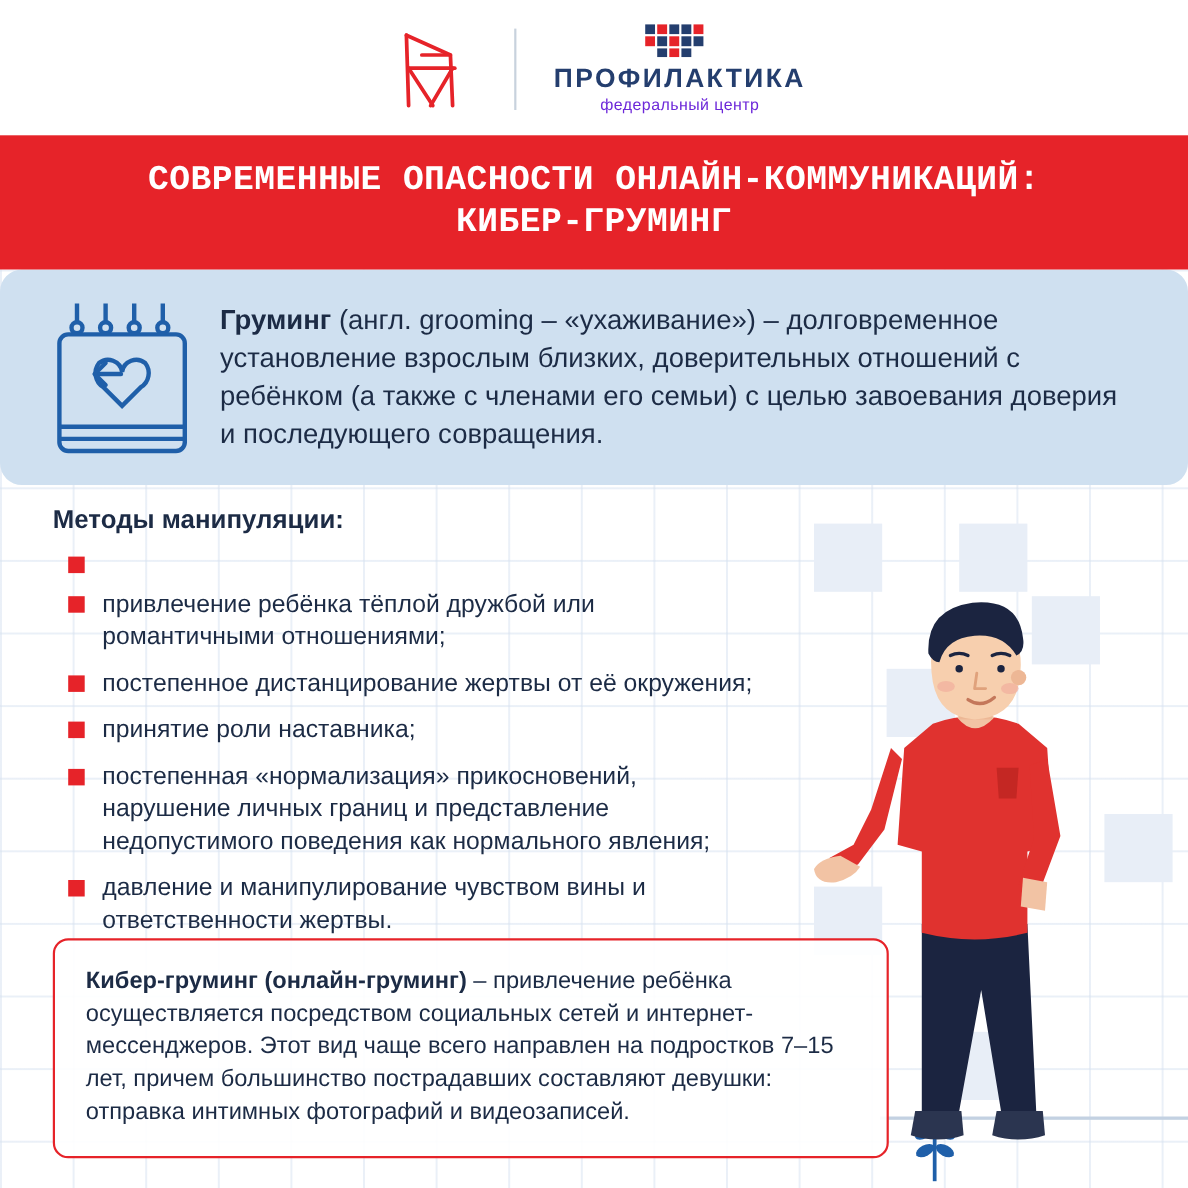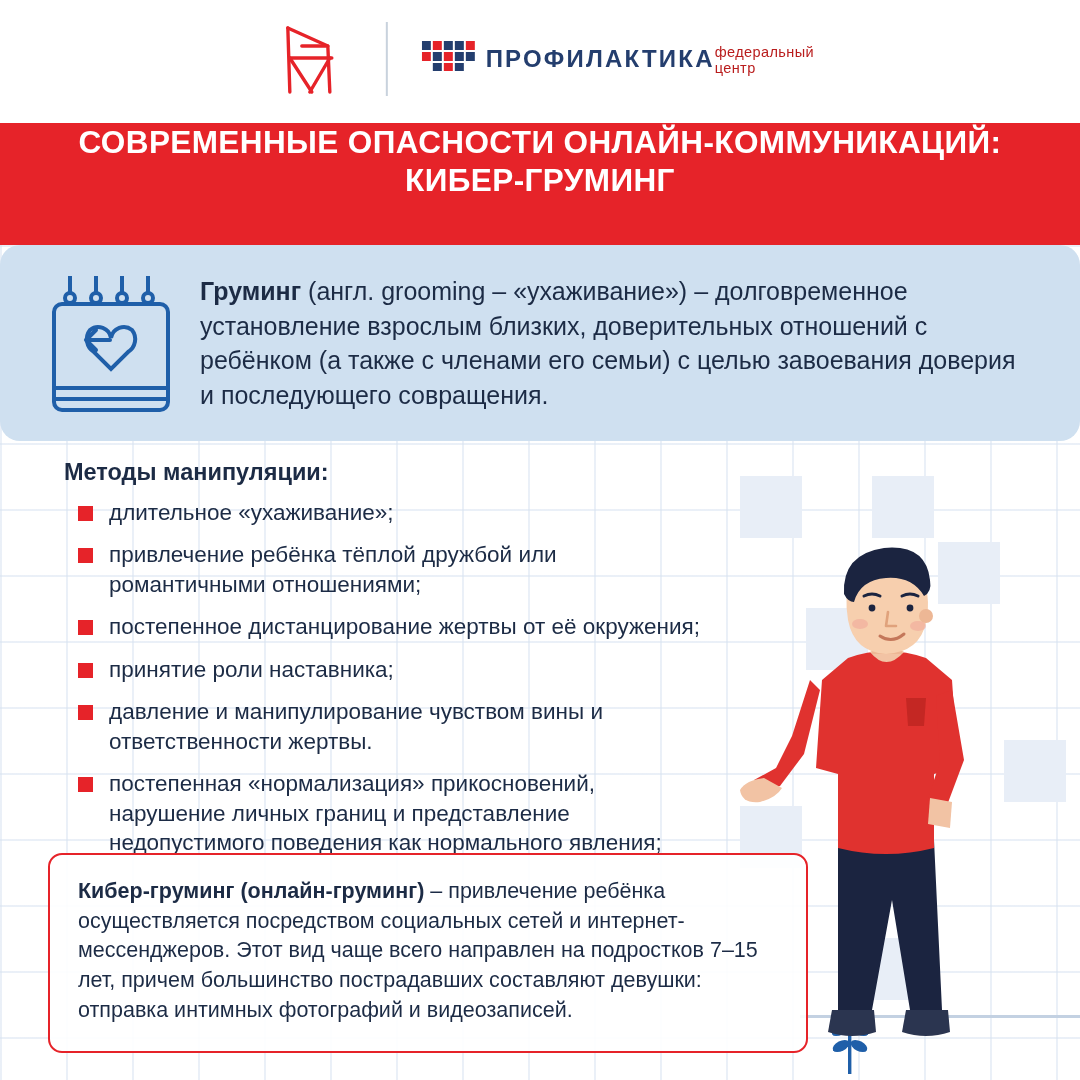--- a/index.html
+++ b/index.html
@@ -41,37 +41,38 @@
     background: #ffffff;
     z-index: 5;
   }
   .logo-inner {
     position: absolute; left: 50%; top: 22px;
     transform: translateX(-50%);
     display: flex; align-items: center; gap: 34px;
   }
   .logo-mark { width: 86px; height: 74px; }
   .logo-sep { width: 2px; height: 74px; background: #c8d2dd; }
-  .logo-right { display: flex; flex-direction: row; align-items: center; }
+  .logo-right { display: flex; flex-direction: column; align-items: center; }
   .logo-squares { width: 64px; height: 30px; margin-bottom: 6px; }
   .brand-name {
     font-size: 24px; font-weight: bold; letter-spacing: 2.2px;
     color: #243e6e;
   }
   .brand-sub {
-    font-size: 14.5px; color: #b91c1c; letter-spacing: .4px; margin-top: 2px;
+    font-size: 14.5px; color: #6d28d9; letter-spacing: .4px; margin-top: 2px;
   }
 
   
   .title-band {
     position: absolute; left: 0; top: 123px;
     width: 1080px; height: 122px;
     background: #e62329;
-    display: flex; align-items: flex-start; justify-content: center;
+    display: flex; align-items: center; justify-content: center;
     z-index: 5;
+    font-family: Liberation Mono, monospace;
   }
   .title-text {
     color: #ffffff; text-align: center;
     font-size: 31.5px; font-weight: bold;
     line-height: 1.22; letter-spacing: .4px;
     text-transform: uppercase;
     padding: 0 28px;
   }
 
   
@@ -87,21 +88,21 @@
     margin-left: 20px; margin-right: 44px;
     font-size: 25px; color: #1c2b45; line-height: 1.38;
   }
   .def-text b { font-weight: bold; }
 
   
   .methods {
     position: absolute; left: 0; top: 441px;
     width: 700px;
     z-index: 4;
-    padding: 0 0 0 64px;
+    padding: 0 0 0 48px;
   }
   .methods-title {
     font-size: 23.5px; font-weight: bold; color: #1c2b45;
     margin: 18px 0 12px 0;
   }
   .m-item {
     display: flex; align-items: flex-start;
     margin-bottom: 13px;
   }
   .m-bullet {
@@ -224,41 +225,40 @@
     <div class="def-text">
       <b>Груминг</b><span> (англ. grooming – «ухаживание») – долговременное установление взрослым близких, доверительных отношений с ребёнком (а также с членами его семьи) с целью завоевания доверия и последующего совращения.</span>
     </div>
   </div>
 
   <div class="methods">
     <div class="methods-title">Методы манипуляции:</div>
 
     <div class="m-item">
       <span class="m-bullet"></span>
-      <span class="m-label">длительное «ухаживание»;</span>
     </div>
     <div class="m-item">
       <span class="m-bullet"></span>
       <span class="m-label">привлечение ребёнка тёплой дружбой или романтичными отношениями;</span>
     </div>
     <div class="m-item">
       <span class="m-bullet"></span>
       <span class="m-label">постепенное дистанцирование жертвы от её окружения;</span>
     </div>
     <div class="m-item">
       <span class="m-bullet"></span>
       <span class="m-label">принятие роли наставника;</span>
     </div>
     <div class="m-item">
       <span class="m-bullet"></span>
+      <span class="m-label">постепенная «нормализация» прикосновений, нарушение личных границ и представление недопустимого поведения как нормального явления;</span>
+    </div>
+    <div class="m-item">
+      <span class="m-bullet"></span>
       <span class="m-label">давление и манипулирование чувством вины и ответственности жертвы.</span>
-    </div>
-    <div class="m-item">
-      <span class="m-bullet"></span>
-      <span class="m-label">постепенная «нормализация» прикосновений, нарушение личных границ и представление недопустимого поведения как нормального явления;</span>
     </div>
   </div>
 
   <div class="callout">
     <div class="callout-text">
       <b>Кибер-груминг (онлайн-груминг)</b><span> – привлечение ребёнка осуществляется посредством социальных сетей и интернет-мессенджеров. Этот вид чаще всего направлен на подростков 7–15 лет, причем большинство пострадавших составляют девушки: отправка интимных фотографий и видеозаписей.</span>
     </div>
   </div>
 
   <div class="plant">

